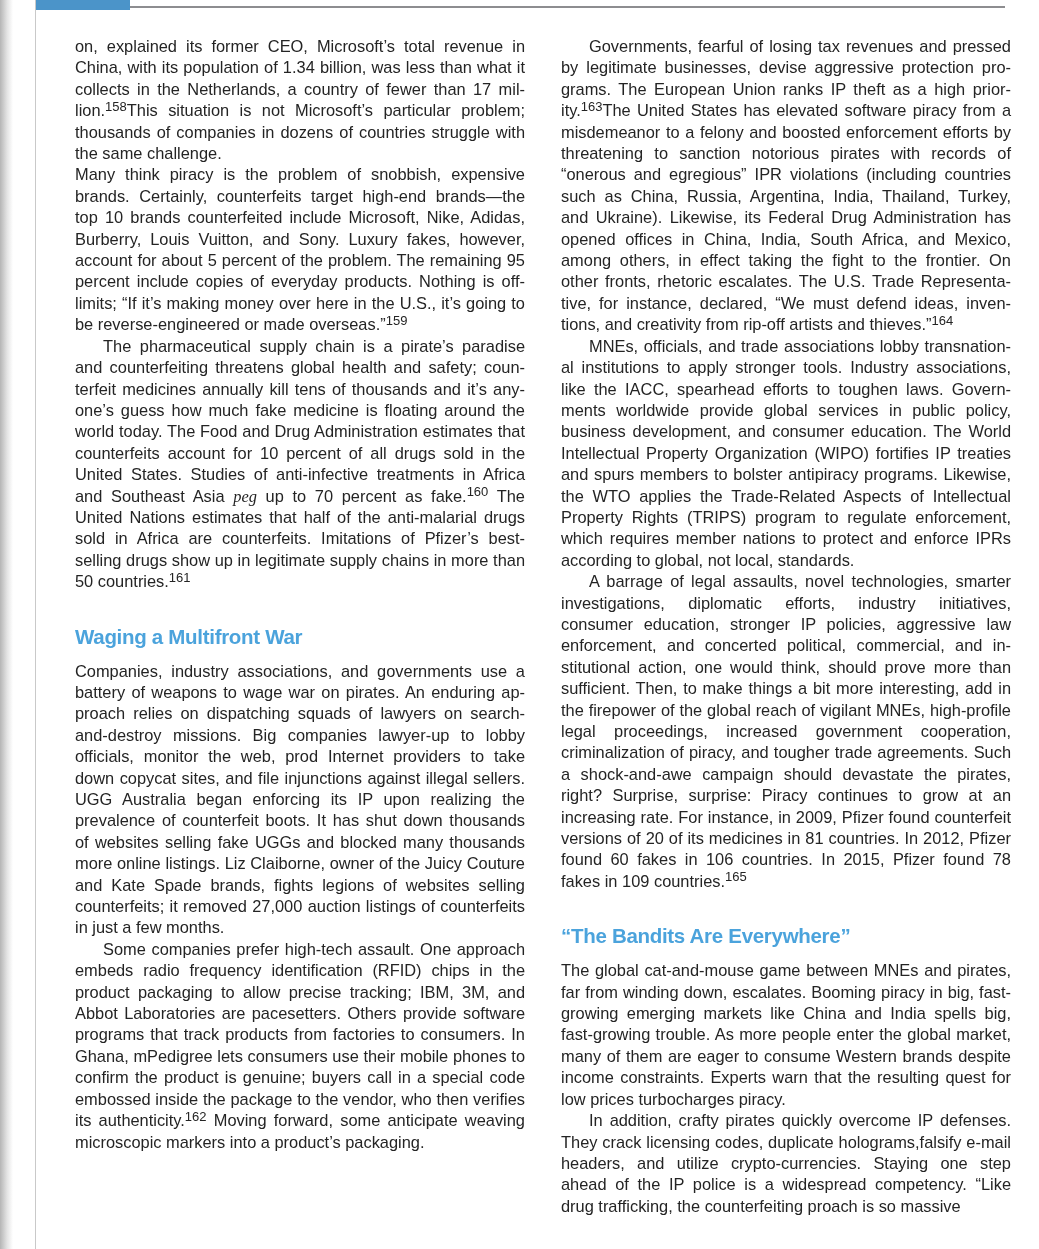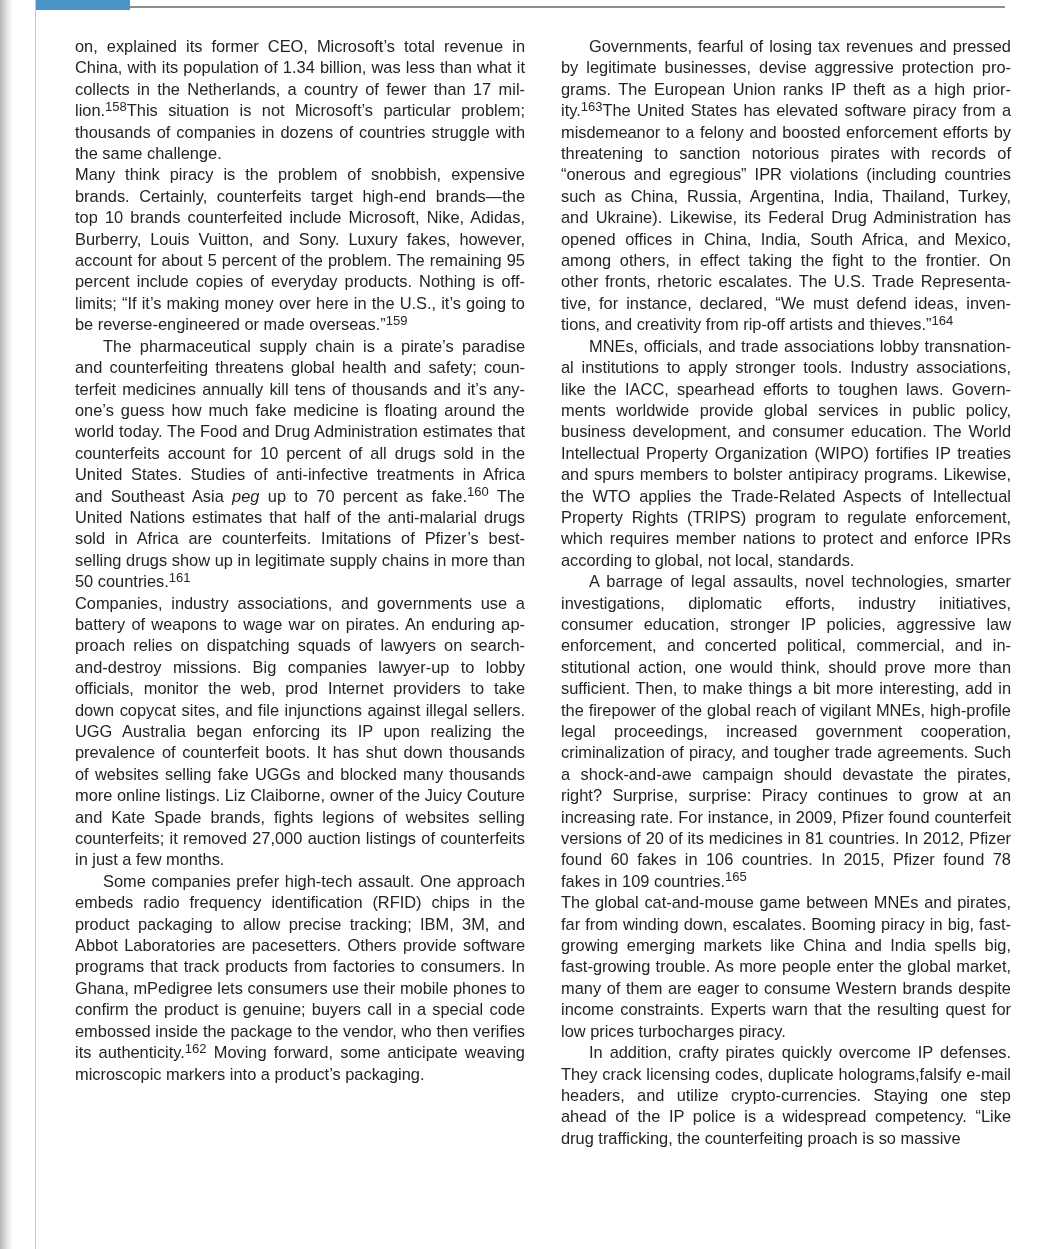--- a/index.html
+++ b/index.html
@@ -49,39 +49,41 @@
     letter-spacing: -0.3px;
     color: var(--accent-color, #4ba3dc);
   }
   sup.fn {
     font-size: 13px;
     line-height: 0;
     vertical-align: baseline;
     position: relative;
     top: -5.5px;
   }
-  .para i { font-style: italic; }
+  .para i { font-style: italic; font-family: Liberation Serif, serif; }
 </style>
 </head>
 <body>
 
 <div class="page">
   <div class="edge-shadow"></div>
   <div class="vline"></div>
   <div class="tab"></div>
   <div class="hrule"></div>
   <div class="content">
     <div class="col">
         <p class="para"><span>on, explained its former CEO, Microsoft’s total revenue in China, with its population of 1.34 billion, was less than what it collects in the Netherlands, a country of fewer than 17 mil­lion.</span><sup class="fn">158</sup><span>This situation is not Microsoft’s particular problem; thousands of companies in dozens of countries struggle with the same challenge.</span></p>
         <p class="para"><span>Many think piracy is the problem of snobbish, expensive brands. Certainly, counterfeits target high-end brands—the top 10 brands counterfeited include Microsoft, Nike, Adidas, Burberry, Louis Vuitton, and Sony. Luxury fakes, however, account for about 5 percent of the problem. The remaining 95 percent include copies of everyday products. Nothing is off-limits; “If it’s making money over here in the U.S., it’s go­ing to be reverse-engineered or made overseas.”</span><sup class="fn">159</sup></p>
         <p class="para indent"><span>The pharmaceutical supply chain is a pirate’s paradise and counterfeiting threatens global health and safety; coun­terfeit medicines annually kill tens of thousands and it’s any­one’s guess how much fake medicine is floating around the world today. The Food and Drug Administration estimates that counterfeits account for 10 percent of all drugs sold in the United States. Studies of anti-infective treatments in Africa and Southeast Asia </span><i>peg</i><span> up to 70 percent as fake.</span><sup class="fn">160</sup><span> The United Nations estimates that half of the anti-malarial drugs sold in Africa are counterfeits. Imitations of Pfizer’s best-selling drugs show up in legitimate supply chains in more than 50 countries.</span><sup class="fn">161</sup></p>
+        <h2 class="section-heading">Waging a Multifront War</h2>
         <p class="para"><span>Companies, industry associations, and governments use a battery of weapons to wage war on pirates. An enduring ap­proach relies on dispatching squads of lawyers on search-and-destroy missions. Big companies lawyer-up to lobby officials, monitor the web, prod Internet providers to take down copycat sites, and file injunctions against illegal sell­ers. UGG Australia began enforcing its IP upon realizing the prevalence of counterfeit boots. It has shut down thousands of websites selling fake UGGs and blocked many thou­sands more online listings. Liz Claiborne, owner of the Juicy Couture and Kate Spade brands, fights legions of websites selling counterfeits; it removed 27,000 auction listings of counterfeits in just a few months.</span></p>
         <p class="para indent"><span>Some companies prefer high-tech assault. One approach embeds radio frequency identification (RFID) chips in the product packaging to allow precise tracking; IBM, 3M, and Abbot Laboratories are pacesetters. Others provide software programs that track products from factories to consumers. In Ghana, mPedigree lets consumers use their mobile phones to confirm the product is genuine; buyers call in a special code embossed inside the package to the vendor, who then verifies its authenticity.</span><sup class="fn">162</sup><span> Moving forward, some anticipate weaving microscopic markers into a product’s packaging.</span></p>
       </div>
     <div class="col">
         <p class="para indent"><span>Governments, fearful of losing tax revenues and pressed by legitimate businesses, devise aggressive protection pro­grams. The European Union ranks IP theft as a high prior­ity.</span><sup class="fn">163</sup><span>The United States has elevated software piracy from a misdemeanor to a felony and boosted enforcement efforts by threatening to sanction notorious pirates with records of “onerous and egregious” IPR violations (including countries such as China, Russia, Argentina, India, Thailand, Turkey, and Ukraine). Likewise, its Federal Drug Administration has opened offices in China, India, South Africa, and Mexico, among others, in effect taking the fight to the frontier. On other fronts, rhetoric escalates. The U.S. Trade Representa­tive, for instance, declared, “We must defend ideas, inven­tions, and creativity from rip-off artists and thieves.”</span><sup class="fn">164</sup></p>
         <p class="para indent"><span>MNEs, officials, and trade associations lobby transnation­al institutions to apply stronger tools. Industry associations, like the IACC, spearhead efforts to toughen laws. Govern­ments worldwide provide global services in public policy, business development, and consumer education. The World Intellectual Property Organization (WIPO) fortifies IP treaties and spurs members to bolster antipiracy programs. Likewise, the WTO applies the Trade-Related Aspects of Intellectual Property Rights (TRIPS) program to regulate enforcement, which requires member nations to protect and enforce IPRs according to global, not local, standards.</span></p>
         <p class="para indent"><span>A barrage of legal assaults, novel technologies, smart­er investigations, diplomatic efforts, industry initiatives, consumer education, stronger IP policies, aggressive law enforcement, and concerted political, commercial, and in­stitutional action, one would think, should prove more than sufficient. Then, to make things a bit more interesting, add in the firepower of the global reach of vigilant MNEs, high-profile legal proceedings, increased government coopera­tion, criminalization of piracy, and tougher trade agreements. Such a shock-and-awe campaign should devastate the pi­rates, right? Surprise, surprise: Piracy continues to grow at an increasing rate. For instance, in 2009, Pfizer found counterfeit versions of 20 of its medicines in 81 countries. In 2012, Pfizer found 60 fakes in 106 countries. In 2015, Pfizer found 78 fakes in 109 countries.</span><sup class="fn">165</sup></p>
+        <h2 class="section-heading">“The Bandits Are Everywhere”</h2>
         <p class="para"><span>The global cat-and-mouse game between MNEs and pi­rates, far from winding down, escalates. Booming piracy in big, fast-growing emerging markets like China and India spells big, fast-growing trouble. As more people enter the global market, many of them are eager to consume Western brands despite income constraints. Experts warn that the resulting quest for low prices turbocharges piracy.</span></p>
         <p class="para indent"><span>In addition, crafty pirates quickly overcome IP defenses. They crack licensing codes, duplicate holograms,falsify e-mail headers, and utilize crypto-currencies. Staying one step ahead of the IP police is a widespread competency. “Like drug trafficking, the counterfeiting proach is so massive</span></p>
       </div>
   </div>
 </div>
 
 </body></html>

